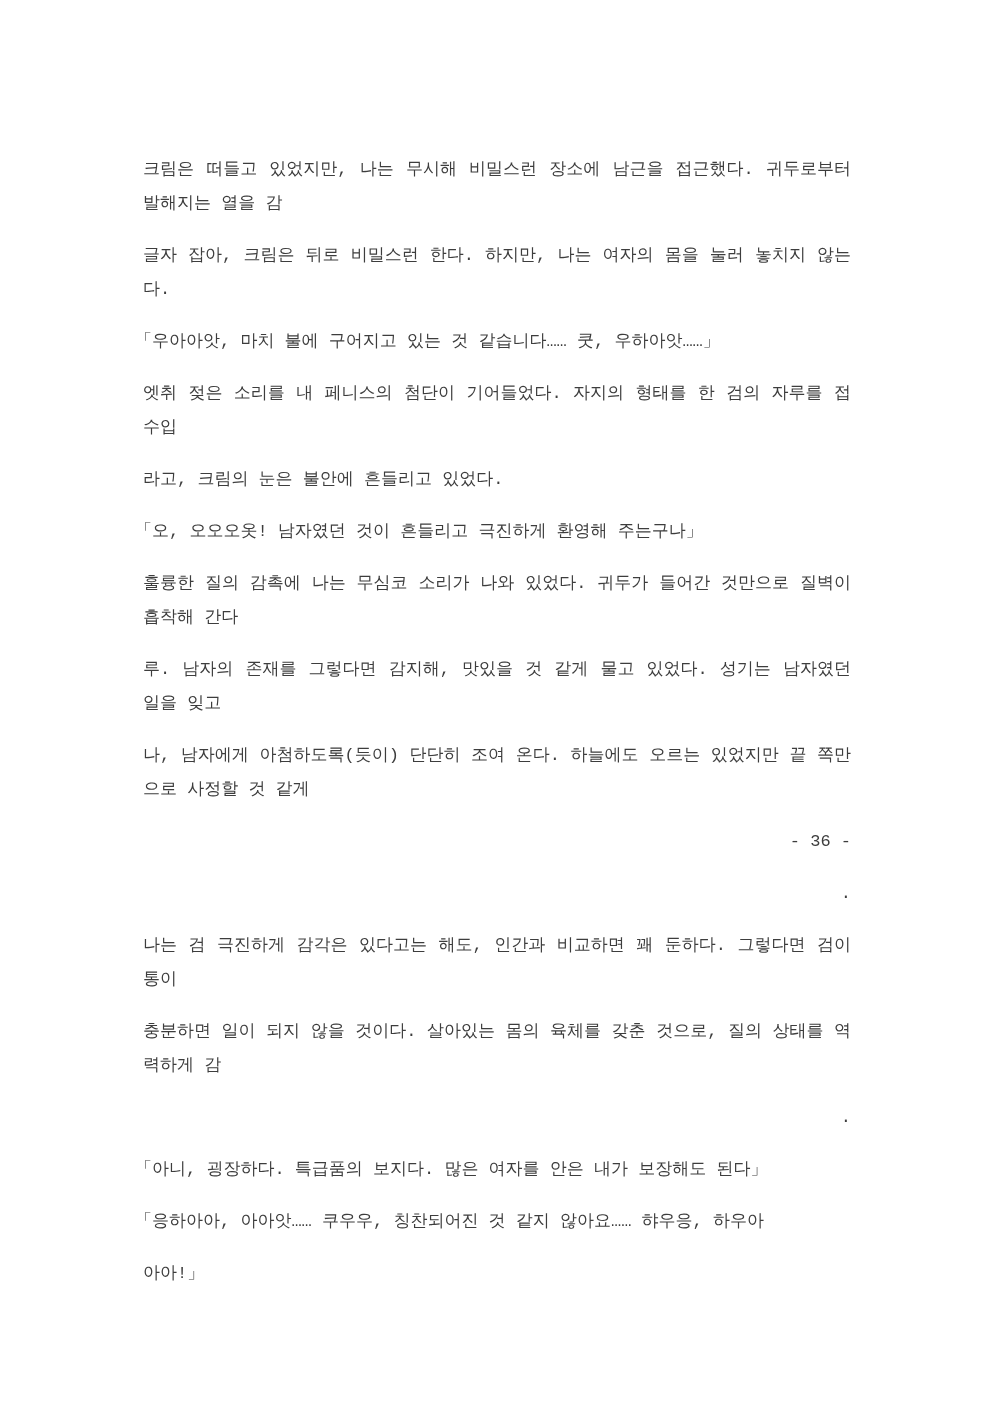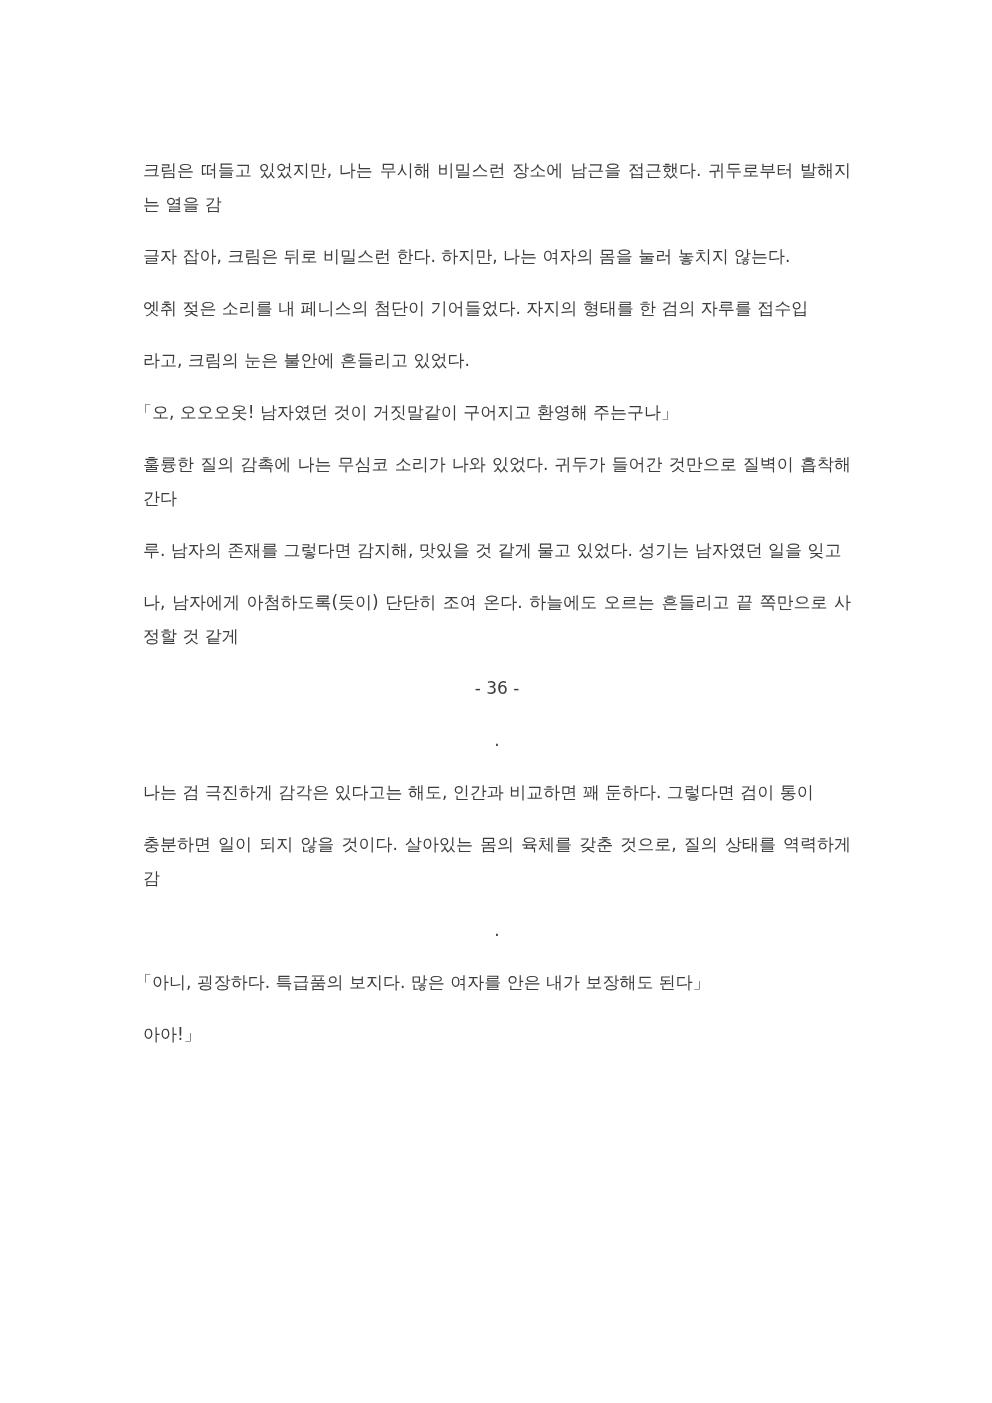--- a/index.html
+++ b/index.html
@@ -18,41 +18,44 @@
     font-family: "DejaVu Sans", "Liberation Sans", sans-serif;
     font-size: 17px;
     line-height: 34px;
     color: #3d3d3d;
   }
   .para {
     margin: 0 6px 18px 0;
     text-align: justify;
     word-break: break-all;
     white-space: normal;
+    font-family: Liberation Mono, monospace;
   }
   .para.quote {
     
     text-indent: -8px;
   }
   .para.meta {
-    text-align: center;
+    text-align: right;
   }
 </style>
 </head>
 <body>
 
 <div class="page">
   <div class="para">크림은 떠들고 있었지만, 나는 무시해 비밀스런 장소에 남근을 접근했다. 귀두로부터 발해지는 열을 감</div>
   <div class="para">글자 잡아, 크림은 뒤로 비밀스런 한다. 하지만, 나는 여자의 몸을 눌러 놓치지 않는다.</div>
+  <div class="para quote">「우아아앗, 마치 불에 구어지고 있는 것 같습니다…… 쿳, 우하아앗……」</div>
   <div class="para">엣취 젖은 소리를 내 페니스의 첨단이 기어들었다. 자지의 형태를 한 검의 자루를 접수입</div>
   <div class="para">라고, 크림의 눈은 불안에 흔들리고 있었다.</div>
-  <div class="para quote">「오, 오오오옷! 남자였던 것이 거짓말같이 구어지고 환영해 주는구나」</div>
+  <div class="para quote">「오, 오오오옷! 남자였던 것이 흔들리고 극진하게 환영해 주는구나」</div>
   <div class="para">훌륭한 질의 감촉에 나는 무심코 소리가 나와 있었다. 귀두가 들어간 것만으로 질벽이 흡착해 간다</div>
   <div class="para">루. 남자의 존재를 그렇다면 감지해, 맛있을 것 같게 물고 있었다. 성기는 남자였던 일을 잊고</div>
-  <div class="para">나, 남자에게 아첨하도록(듯이) 단단히 조여 온다. 하늘에도 오르는 흔들리고 끝 쪽만으로 사정할 것 같게</div>
+  <div class="para">나, 남자에게 아첨하도록(듯이) 단단히 조여 온다. 하늘에도 오르는 있었지만 끝 쪽만으로 사정할 것 같게</div>
   <div class="para meta">- 36 -</div>
   <div class="para meta">.</div>
   <div class="para">나는 검 극진하게 감각은 있다고는 해도, 인간과 비교하면 꽤 둔하다. 그렇다면 검이 통이</div>
   <div class="para">충분하면 일이 되지 않을 것이다. 살아있는 몸의 육체를 갖춘 것으로, 질의 상태를 역력하게 감</div>
   <div class="para meta">.</div>
   <div class="para quote">「아니, 굉장하다. 특급품의 보지다. 많은 여자를 안은 내가 보장해도 된다」</div>
+  <div class="para quote">「응하아아, 아아앗…… 쿠우우, 칭찬되어진 것 같지 않아요…… 햐우응, 하우아</div>
   <div class="para">아아!」</div>
 </div>
 
 </body></html>

